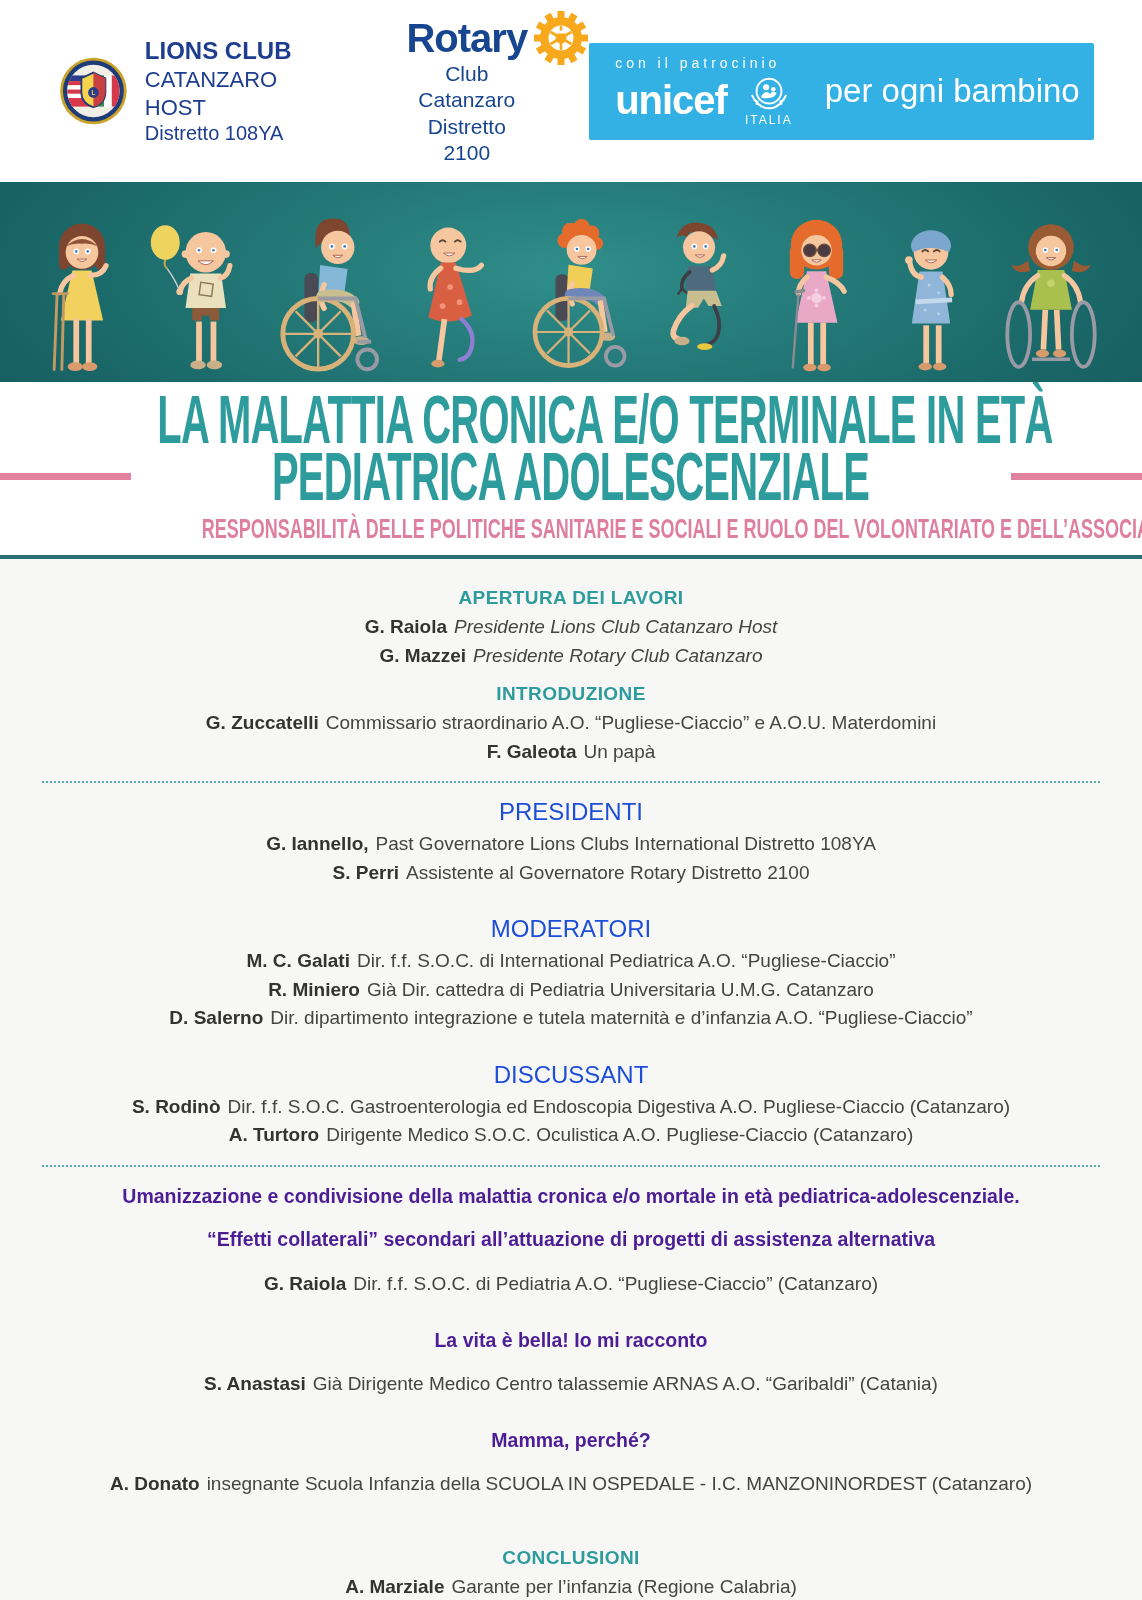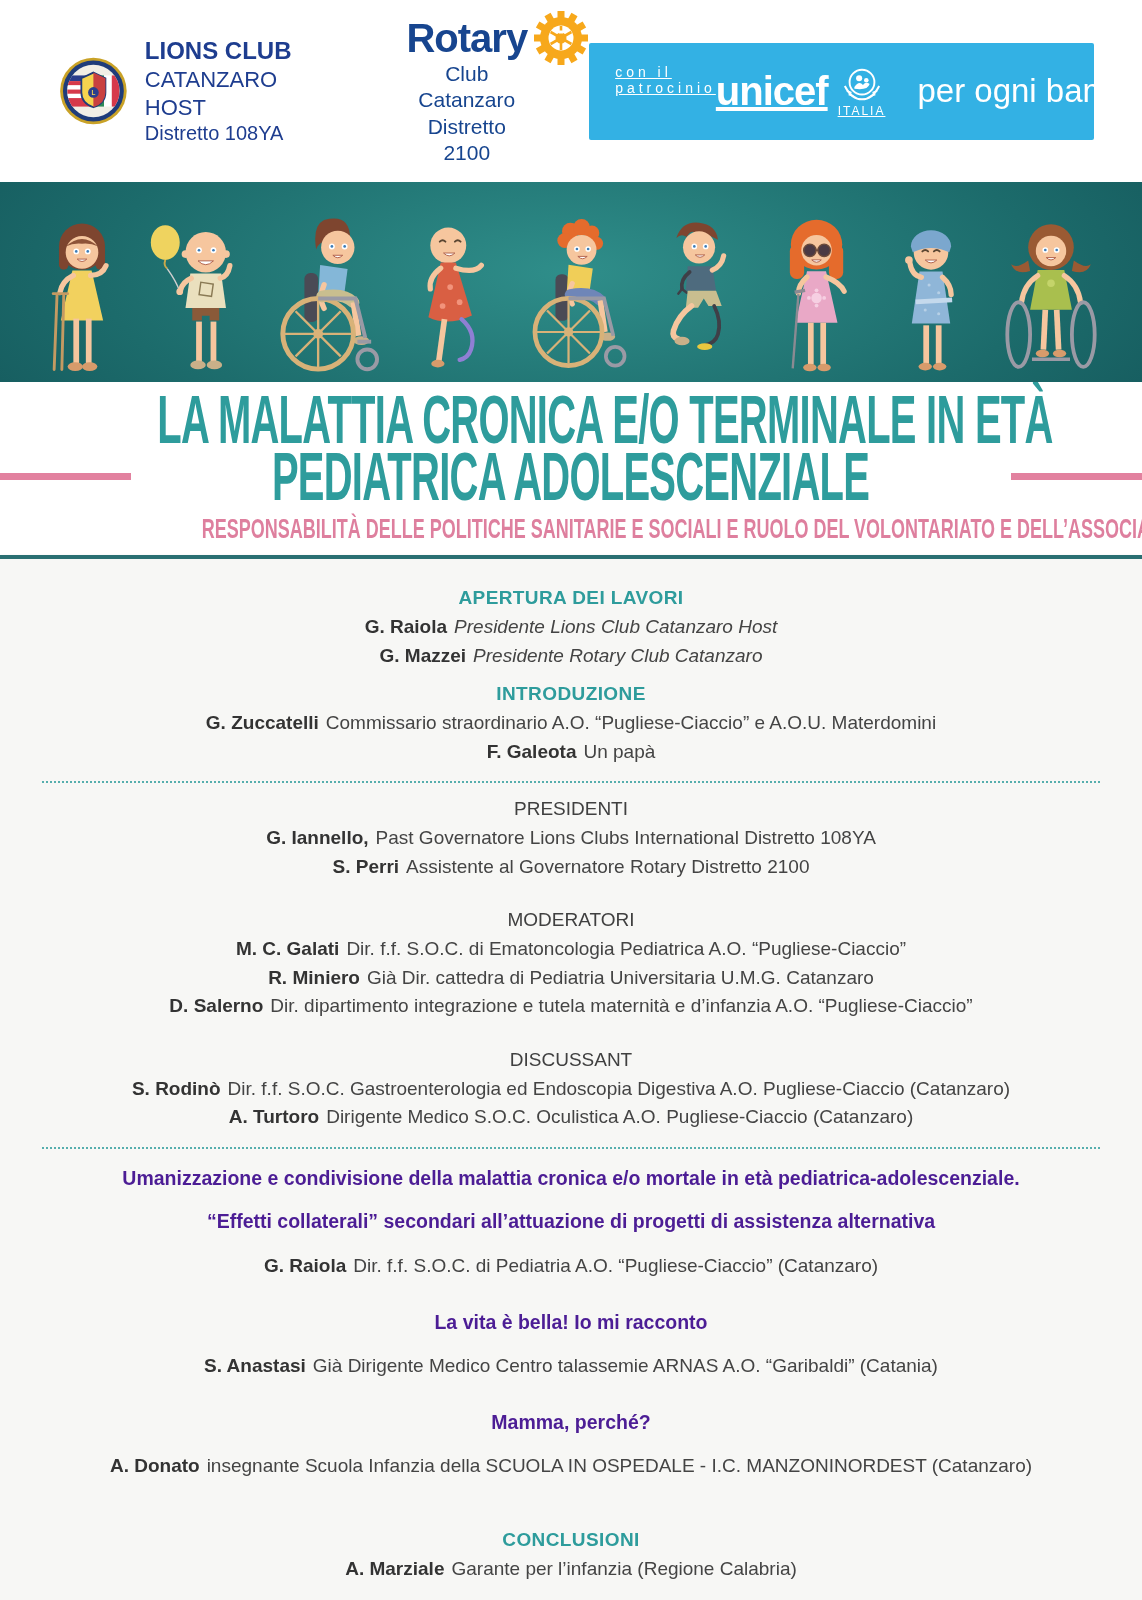--- a/index.html
+++ b/index.html
@@ -12,23 +12,23 @@
   .lions-txt{color:#1E3D8F;line-height:1.25;}
   .lions-l1{font-weight:bold;font-size:24px;}
   .lions-l2{font-size:22px;}
   .lions-l3{font-size:20px;}
   .rotary{position:relative;margin-left:108px;padding-right:62px;color:#17458F;text-align:center;}
   .r-name{font-size:40px;font-weight:bold;letter-spacing:-1px;display:block;}
   .r-l2,.r-l3{font-size:21px;line-height:1.25;}
   .r-gear{position:absolute;right:0;top:-6px;}
   .unicef{margin-left:auto;background:#33B1E4;color:#fff;width:505px;height:97px;border-radius:2px;
           display:flex;align-items:center;box-sizing:border-box;padding:10px 20px 10px 26px;}
-  .u-left{display:flex;flex-direction:row;text-decoration:underline;}
+  .u-left{display:flex;flex-direction:column;}
   .u-pat{font-size:14px;letter-spacing:4px;margin-bottom:2px;}
-  .u-brandrow{display:flex;align-items:center;gap:10px;}
+  .u-brandrow{display:flex;align-items:center;gap:18px;}
   .u-brand{font-size:40px;font-weight:bold;letter-spacing:-1px;line-height:1;}
   .u-globecol{display:flex;flex-direction:column;align-items:center;}
   .u-italia{font-size:12px;letter-spacing:2px;margin-top:-2px;}
   .u-div{width:2px;height:62px;background:rgba(255,255,255,.95);margin:0 18px 0 14px;}
   .u-tag{font-size:33px;font-weight:normal;white-space:nowrap;}
 
   
   .kids{height:200px;background:radial-gradient(ellipse 75% 160% at 50% 45%, #2F8E8A 0%, #1C6B6B 55%, #114F54 100%);
         display:flex;justify-content:space-between;align-items:flex-end;padding:14px 34px 4px;box-sizing:border-box;}
   .kids svg{display:block;}
@@ -40,21 +40,21 @@
   .t2row{display:flex;align-items:center;justify-content:center;gap:36px;margin-top:2px;}
   .pinkbar{height:7px;width:192px;background:#E2819F;}
   .subtitle{margin-top:10px;}
   .cond2{display:inline-block;transform:scale(.72,1.12);transform-origin:center;white-space:nowrap;
          font-size:25px;font-weight:bold;color:#DE7F9E;letter-spacing:0;}
   .tealrule{margin-top:12px;height:4px;background:#2A6F72;box-shadow:0 3px 4px rgba(0,0,0,.3);}
 
   
   .program{background:#F7F7F5;text-align:center;padding:28px 40px 14px;box-sizing:border-box;}
   .teal-head{color:#2E9C9C;font-weight:bold;font-size:19px;letter-spacing:.4px;margin:0 0 4px;}
-  .plain-head{font-size:19px;font-weight:normal;color:#404040;margin:0 0 4px;}
+  .plain-head{font-size:24px;font-weight:normal;color:#1d4ed8;margin:0 0 4px;}
   .entry{margin:0;font-size:19px;line-height:1.5;color:#444;}
   .nm{font-weight:bold;color:#333;margin-right:7px;}
   .it{font-style:italic;}
   .p-block{margin-bottom:13px;}
   .mt-lg{margin-top:28px;}
   .mt-xl{margin-top:48px;}
   .dotline{border:0;border-top:2px dotted #2E9C9C;margin:15px 2px;opacity:.8;}
   .talk-title{color:#4c1d95;font-size:19.5px;margin:16px;line-height:1.42;font-weight:bold;}
 </style>
 </head>
@@ -390,21 +390,21 @@
       <p class="entry"><span class="nm">F. Galeota</span><span>Un papà</span></p>
     </div>
     <hr class="dotline">
     <div class="p-block">
       <h3 class="plain-head">PRESIDENTI</h3>
       <p class="entry"><span class="nm">G. Iannello,</span><span>Past Governatore Lions Clubs International Distretto 108YA</span></p>
       <p class="entry"><span class="nm">S. Perri</span><span>Assistente al Governatore Rotary Distretto 2100</span></p>
     </div>
     <div class="p-block mt-lg">
       <h3 class="plain-head">MODERATORI</h3>
-      <p class="entry"><span class="nm">M. C. Galati</span><span>Dir. f.f. S.O.C. di Ematoncologia Pediatrica A.O. “Pugliese-Ciaccio”</span></p>
+      <p class="entry"><span class="nm">M. C. Galati</span><span>Dir. f.f. S.O.C. di International Pediatrica A.O. “Pugliese-Ciaccio”</span></p>
       <p class="entry"><span class="nm">R. Miniero</span><span>Già Dir. cattedra di Pediatria Universitaria U.M.G. Catanzaro</span></p>
       <p class="entry"><span class="nm">D. Salerno</span><span>Dir. dipartimento integrazione e tutela maternità e d’infanzia A.O. “Pugliese-Ciaccio”</span></p>
     </div>
     <div class="p-block mt-lg">
       <h3 class="plain-head">DISCUSSANT</h3>
       <p class="entry"><span class="nm">S. Rodinò</span><span>Dir. f.f. S.O.C. Gastroenterologia ed Endoscopia Digestiva A.O. Pugliese-Ciaccio (Catanzaro)</span></p>
       <p class="entry"><span class="nm">A. Turtoro</span><span>Dirigente Medico S.O.C. Oculistica A.O. Pugliese-Ciaccio (Catanzaro)</span></p>
     </div>
     <hr class="dotline">
     <div class="p-block">

